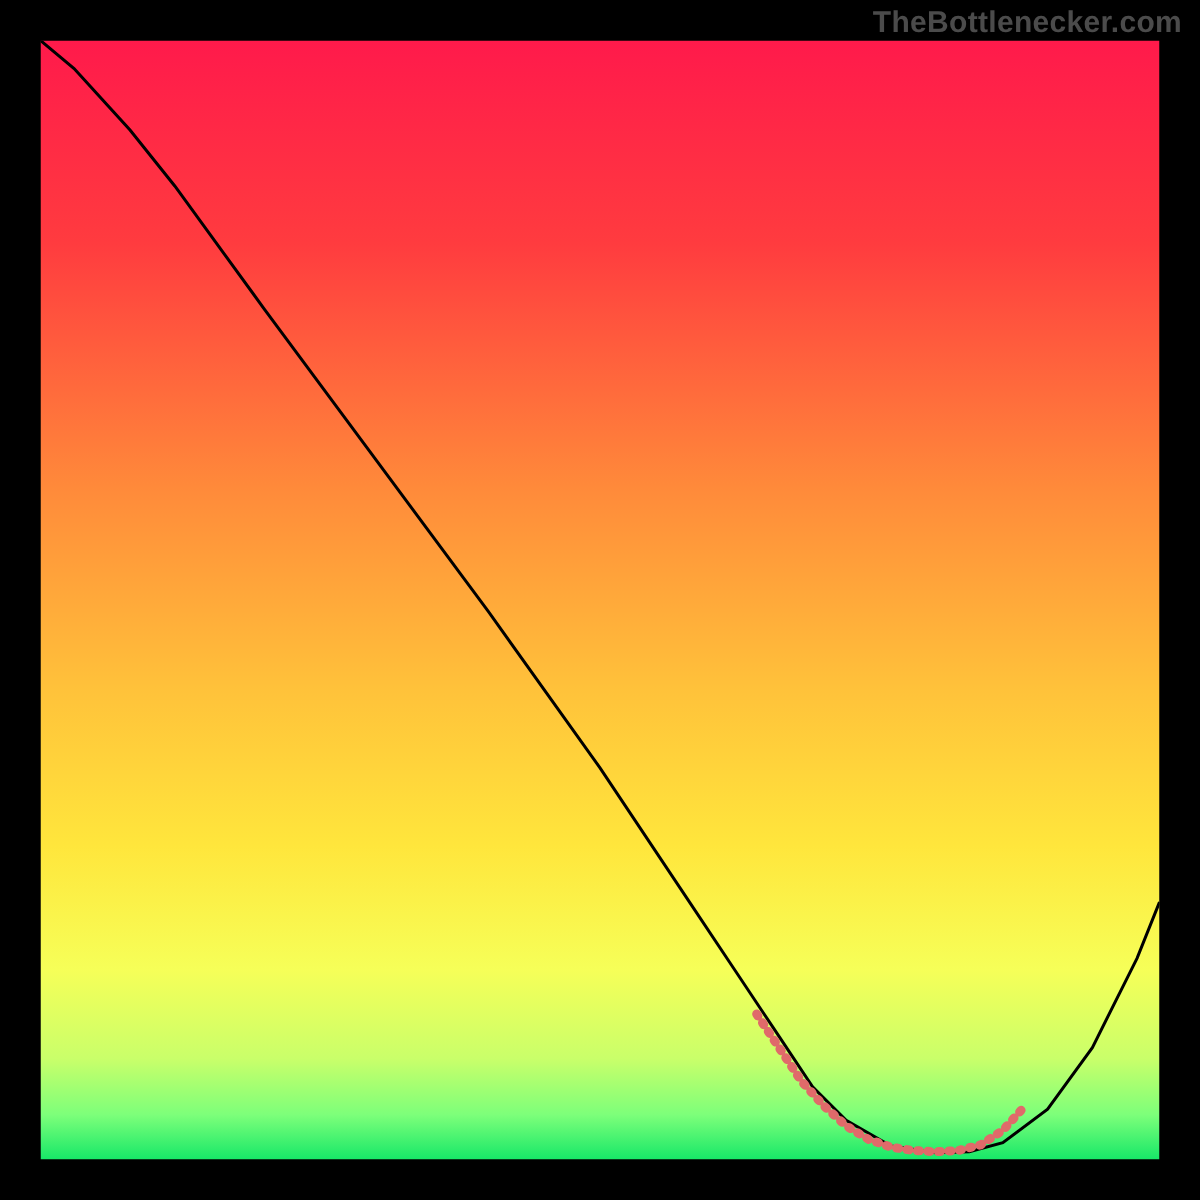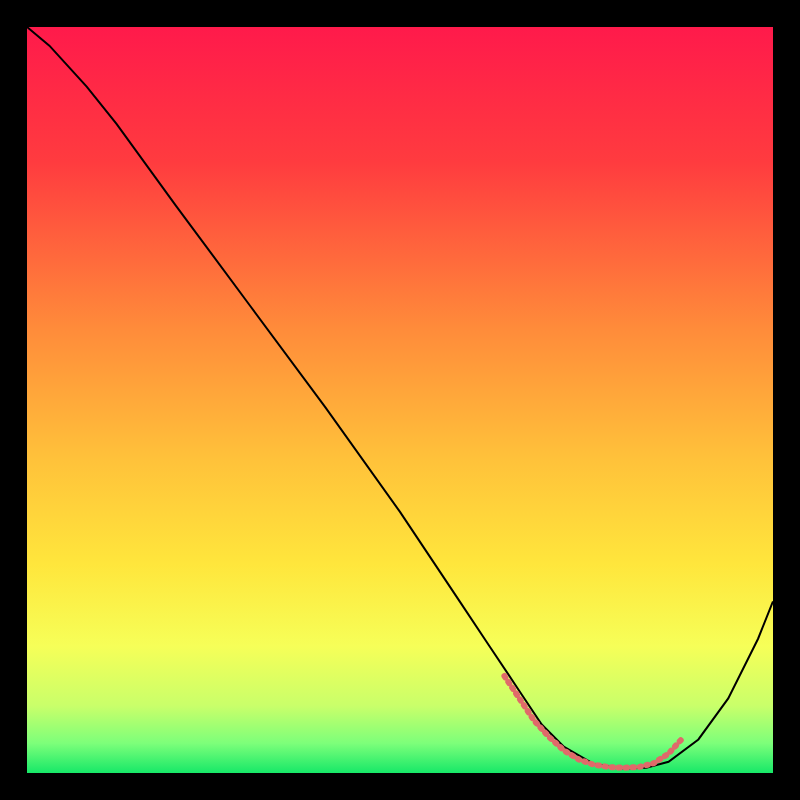--- a/index.html
+++ b/index.html
@@ -35,20 +35,21 @@
     box-sizing: border-box;
   }
   svg {
     display: block;
   }
 </style>
 </head>
 <body>
 
 <div class="outer">
+  <div class="attribution">TheBottlenecker.com</div>
 
   <div class="plot-frame">
     <svg id="chart-svg" width="746" height="746" viewBox="0 0 746 746">
       <defs>
         <linearGradient id="bg-grad" x1="0" y1="0" x2="0" y2="1">
             <stop offset="0%" stop-color="#ff1a4b"></stop>
             <stop offset="18%" stop-color="#ff3b3f"></stop>
             <stop offset="40%" stop-color="#ff8a3a"></stop>
             <stop offset="58%" stop-color="#ffc23a"></stop>
             <stop offset="72%" stop-color="#ffe63c"></stop>

